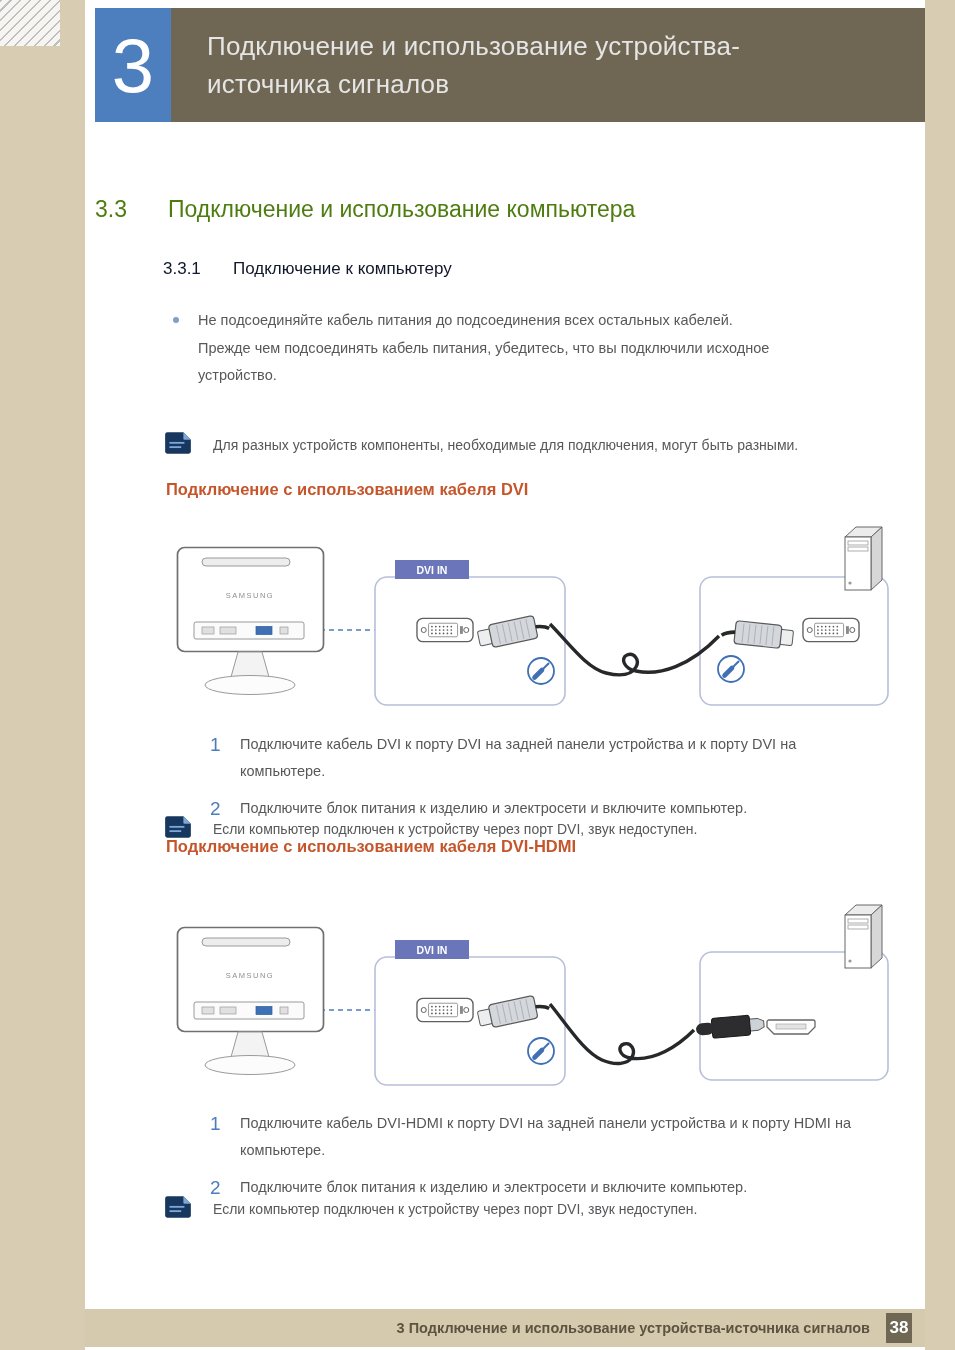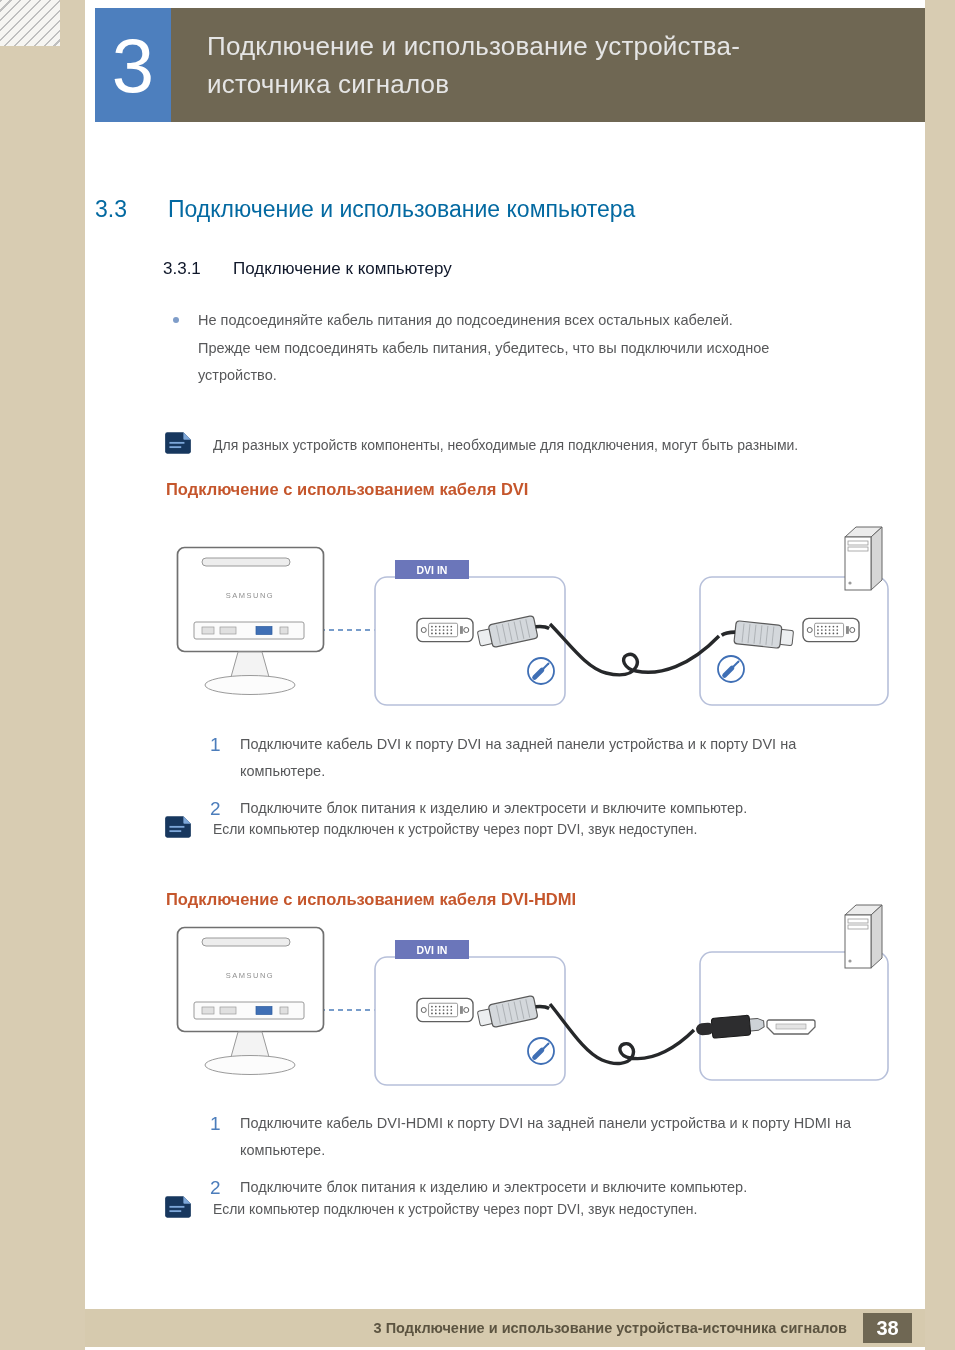--- a/index.html
+++ b/index.html
@@ -16,21 +16,21 @@
 
   
   .chapter-header{position:absolute;left:10px;top:8px;width:830px;height:114px;display:flex;}
   .chapter-num{width:76px;height:114px;background:#4d7fbe;color:#fff;font-size:76px;
     display:flex;align-items:center;justify-content:center;font-weight:400;}
   .chapter-bar{flex:1;background:#6f6753;color:#e5e5e5;display:flex;flex-direction:column;
     justify-content:center;padding-left:36px;}
   .chapter-bar div{font-size:26px;line-height:38px;font-weight:400;letter-spacing:.2px;}
 
   
-  .section-heading{position:absolute;left:10px;top:196px;display:flex;color:#0369a1;font-size:23px;}
+  .section-heading{position:absolute;left:10px;top:196px;display:flex;color:#4d7c0f;font-size:23px;}
   .section-heading .sec-num{width:73px;}
   .subsection-heading{position:absolute;left:78px;top:259px;display:flex;color:#0f172a;font-size:17px;}
   .subsection-heading .sub-num{width:70px;}
 
   
   .bullets{position:absolute;left:85px;top:307px;margin:0;padding:0;list-style:none;}
   .bullets li{position:relative;padding-left:28px;margin-bottom:5px;}
   .bullets li .dot{position:absolute;left:3px;top:10px;width:6px;height:6px;border-radius:50%;background:#7f9dc9;}
   .bullet-text{margin:0;font-size:14.5px;line-height:27.5px;white-space:pre-line;width:660px;}
 
@@ -38,21 +38,21 @@
   .note{position:absolute;left:78px;display:flex;align-items:flex-start;}
   .note .note-icon{width:30px;height:24px;margin-right:20px;flex:0 0 auto;}
   .note-text{margin:0;padding-top:3px;font-size:14px;line-height:22px;color:#57585a;width:680px;}
   .note-1{top:431px;}
   .note-2{top:815px;}
   .note-3{top:1195px;}
 
   
   .orange-heading{position:absolute;left:81px;margin:0;font-size:16.5px;font-weight:700;color:#c5562c;}
   .orange-1{top:480px;}
-  .orange-2{top:890px;}
+  .orange-2{top:837px;}
 
   
   .diagram{position:absolute;left:81px;width:724px;height:186px;}
   .diagram-1{top:524px;}
   .diagram-2{top:902px;}
   .diagram svg{display:block;width:724px;height:186px;}
   .badge-label{font-size:10.5px;font-weight:700;fill:#ffffff;font-family:"Liberation Sans",sans-serif;}
   .brand-label{font-size:7.5px;fill:#8f8f8f;letter-spacing:1.5px;font-family:"Liberation Sans",sans-serif;}
 
   
@@ -60,21 +60,21 @@
   .steps-1{top:715px;}
   .steps-2{top:1094px;}
   .step{display:flex;margin-bottom:10px;}
   .step-num{width:30px;font-size:19px;color:#4c7dbb;line-height:27px;}
   .step-text{margin:0;font-size:14.5px;line-height:27px;white-space:pre-line;width:680px;}
 
   
   .footer{position:absolute;left:0;bottom:3px;width:840px;height:38px;background:#d6caae;
     display:flex;align-items:center;justify-content:flex-end;}
   .footer-text{color:#5c5441;font-weight:700;font-size:14.5px;margin-right:16px;}
-  .page-badge{width:49px;height:30px;background:#6f6753;color:#fff;font-weight:700;font-size:20px;
+  .page-badge{width:26px;height:30px;background:#6f6753;color:#fff;font-weight:700;font-size:17px;
     display:flex;align-items:center;justify-content:center;margin-right:13px;}
 </style>
 </head>
 <body>
 
 <svg width="0" height="0" style="position:absolute" aria-hidden="true">
   <defs>
     <symbol id="sym-monitor" viewBox="0 0 152 152">
       <rect x="1.5" y="1.5" width="146" height="104" rx="7" fill="#ffffff" stroke="#707070" stroke-width="1.7"></rect>
       <rect x="26" y="12" width="88" height="8" rx="4" fill="#ededed" stroke="#9a9a9a" stroke-width="1"></rect>

